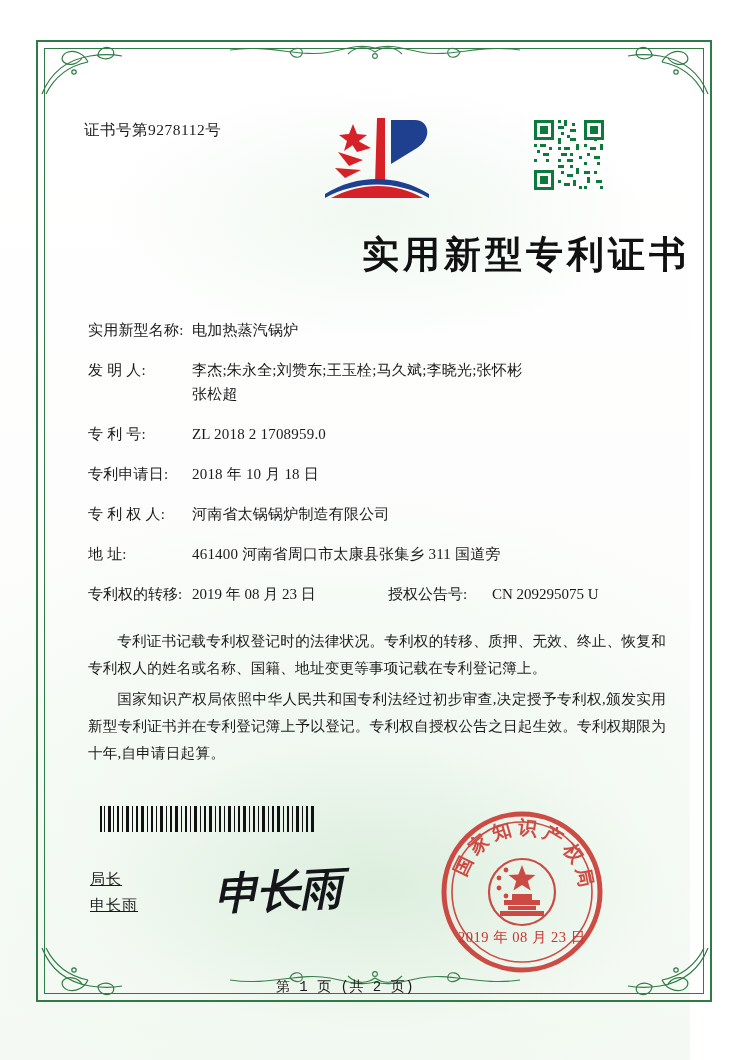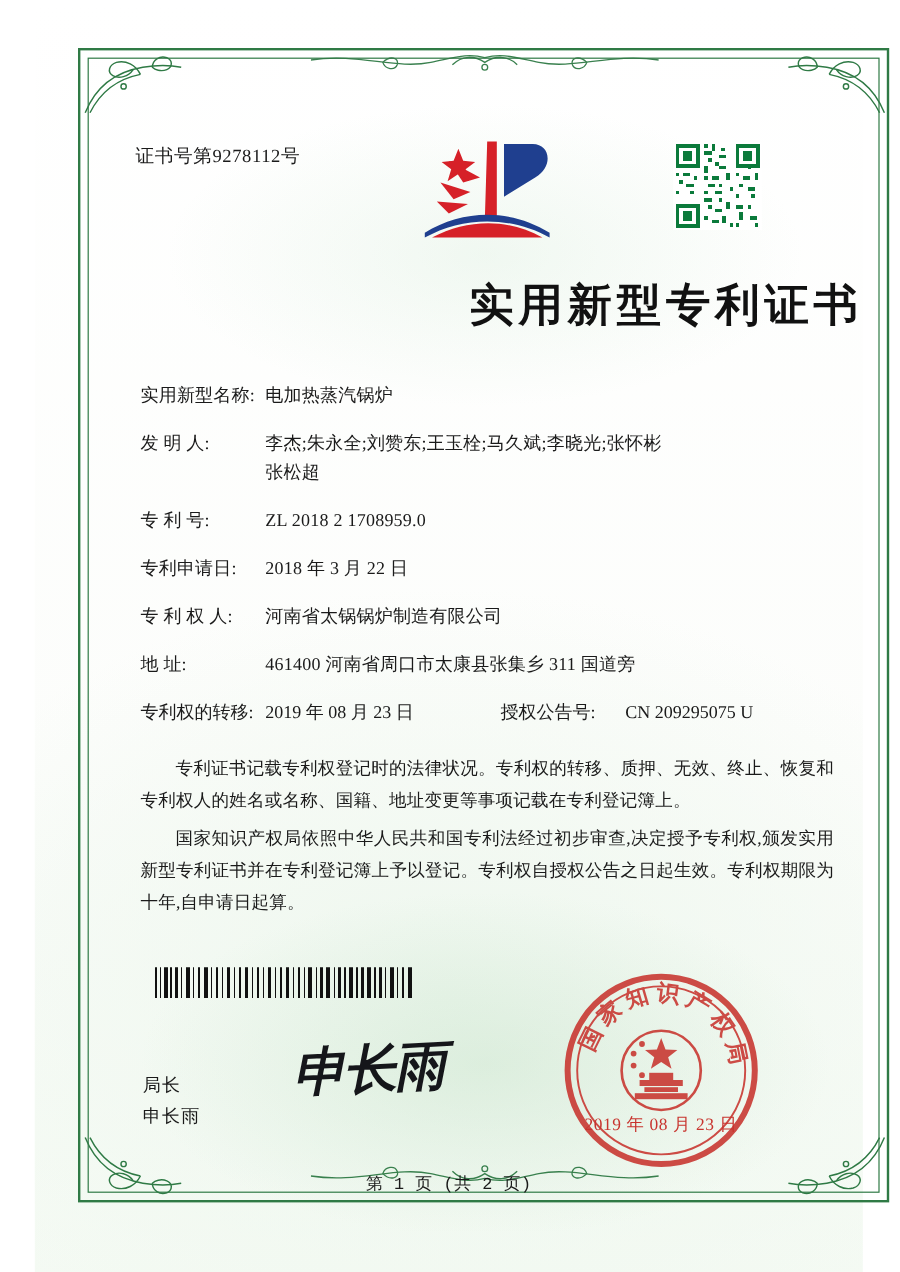--- a/index.html
+++ b/index.html
@@ -18,21 +18,20 @@
 
   
   .page {
     position: absolute;
     left: 0; top: 0;
     width: 690px;
     height: 1060px;
     background:
       radial-gradient(ellipse 620px 420px at 50% 78%, #eef7ee 0%, rgba(238,247,238,0.35) 55%, rgba(255,255,255,0) 80%),
       linear-gradient(180deg, #ffffff 0%, #fcfdfb 60%, #f4faf3 100%);
-    margin-left: 29px;
   }
 
   
   .paper-tint {
     position: absolute;
     left: 34px; top: 34px;
     width: 682px; height: 992px;
     background:
       radial-gradient(ellipse 380px 180px at 50% 18%, rgba(190,225,195,0.22) 0%, rgba(255,255,255,0) 70%),
       radial-gradient(ellipse 400px 200px at 50% 86%, rgba(175,215,180,0.30) 0%, rgba(255,255,255,0) 72%);
@@ -163,24 +162,25 @@
   .barcode {
     position: absolute;
     left: 100px; top: 806px;
     width: 215px; height: 26px;
   }
   .barcode svg { display: block; }
 
   
   .sig-label {
     position: absolute;
-    left: 90px; top: 892px;
+    left: 90px; top: 866px;
     font-size: 15px;
     line-height: 1.75;
     letter-spacing: 1px;
+    text-decoration: underline;
   }
   .sig-script {
     position: absolute;
     left: 215px; top: 862px;
     font-size: 44px;
     font-family: "DejaVu Serif", serif;
     font-style: italic;
     font-weight: bold;
     color: #15161a;
     letter-spacing: -2px;
@@ -387,21 +387,21 @@
       </div>
     </div>
 
     <div class="row">
       <div class="label">专 利 号:</div>
       <div class="value">ZL 2018 2 1708959.0</div>
     </div>
 
     <div class="row">
       <div class="label">专利申请日:</div>
-      <div class="value">2018 年 3 月 22 日</div>
+      <div class="value">2018 年 10 月 18 日</div>
     </div>
 
     <div class="row">
       <div class="label">专 利 权 人:</div>
       <div class="value">河南省太锅锅炉制造有限公司</div>
     </div>
 
     <div class="row">
       <div class="label">地      址:</div>
       <div class="value">461400 河南省周口市太康县张集乡 311 国道旁</div>

